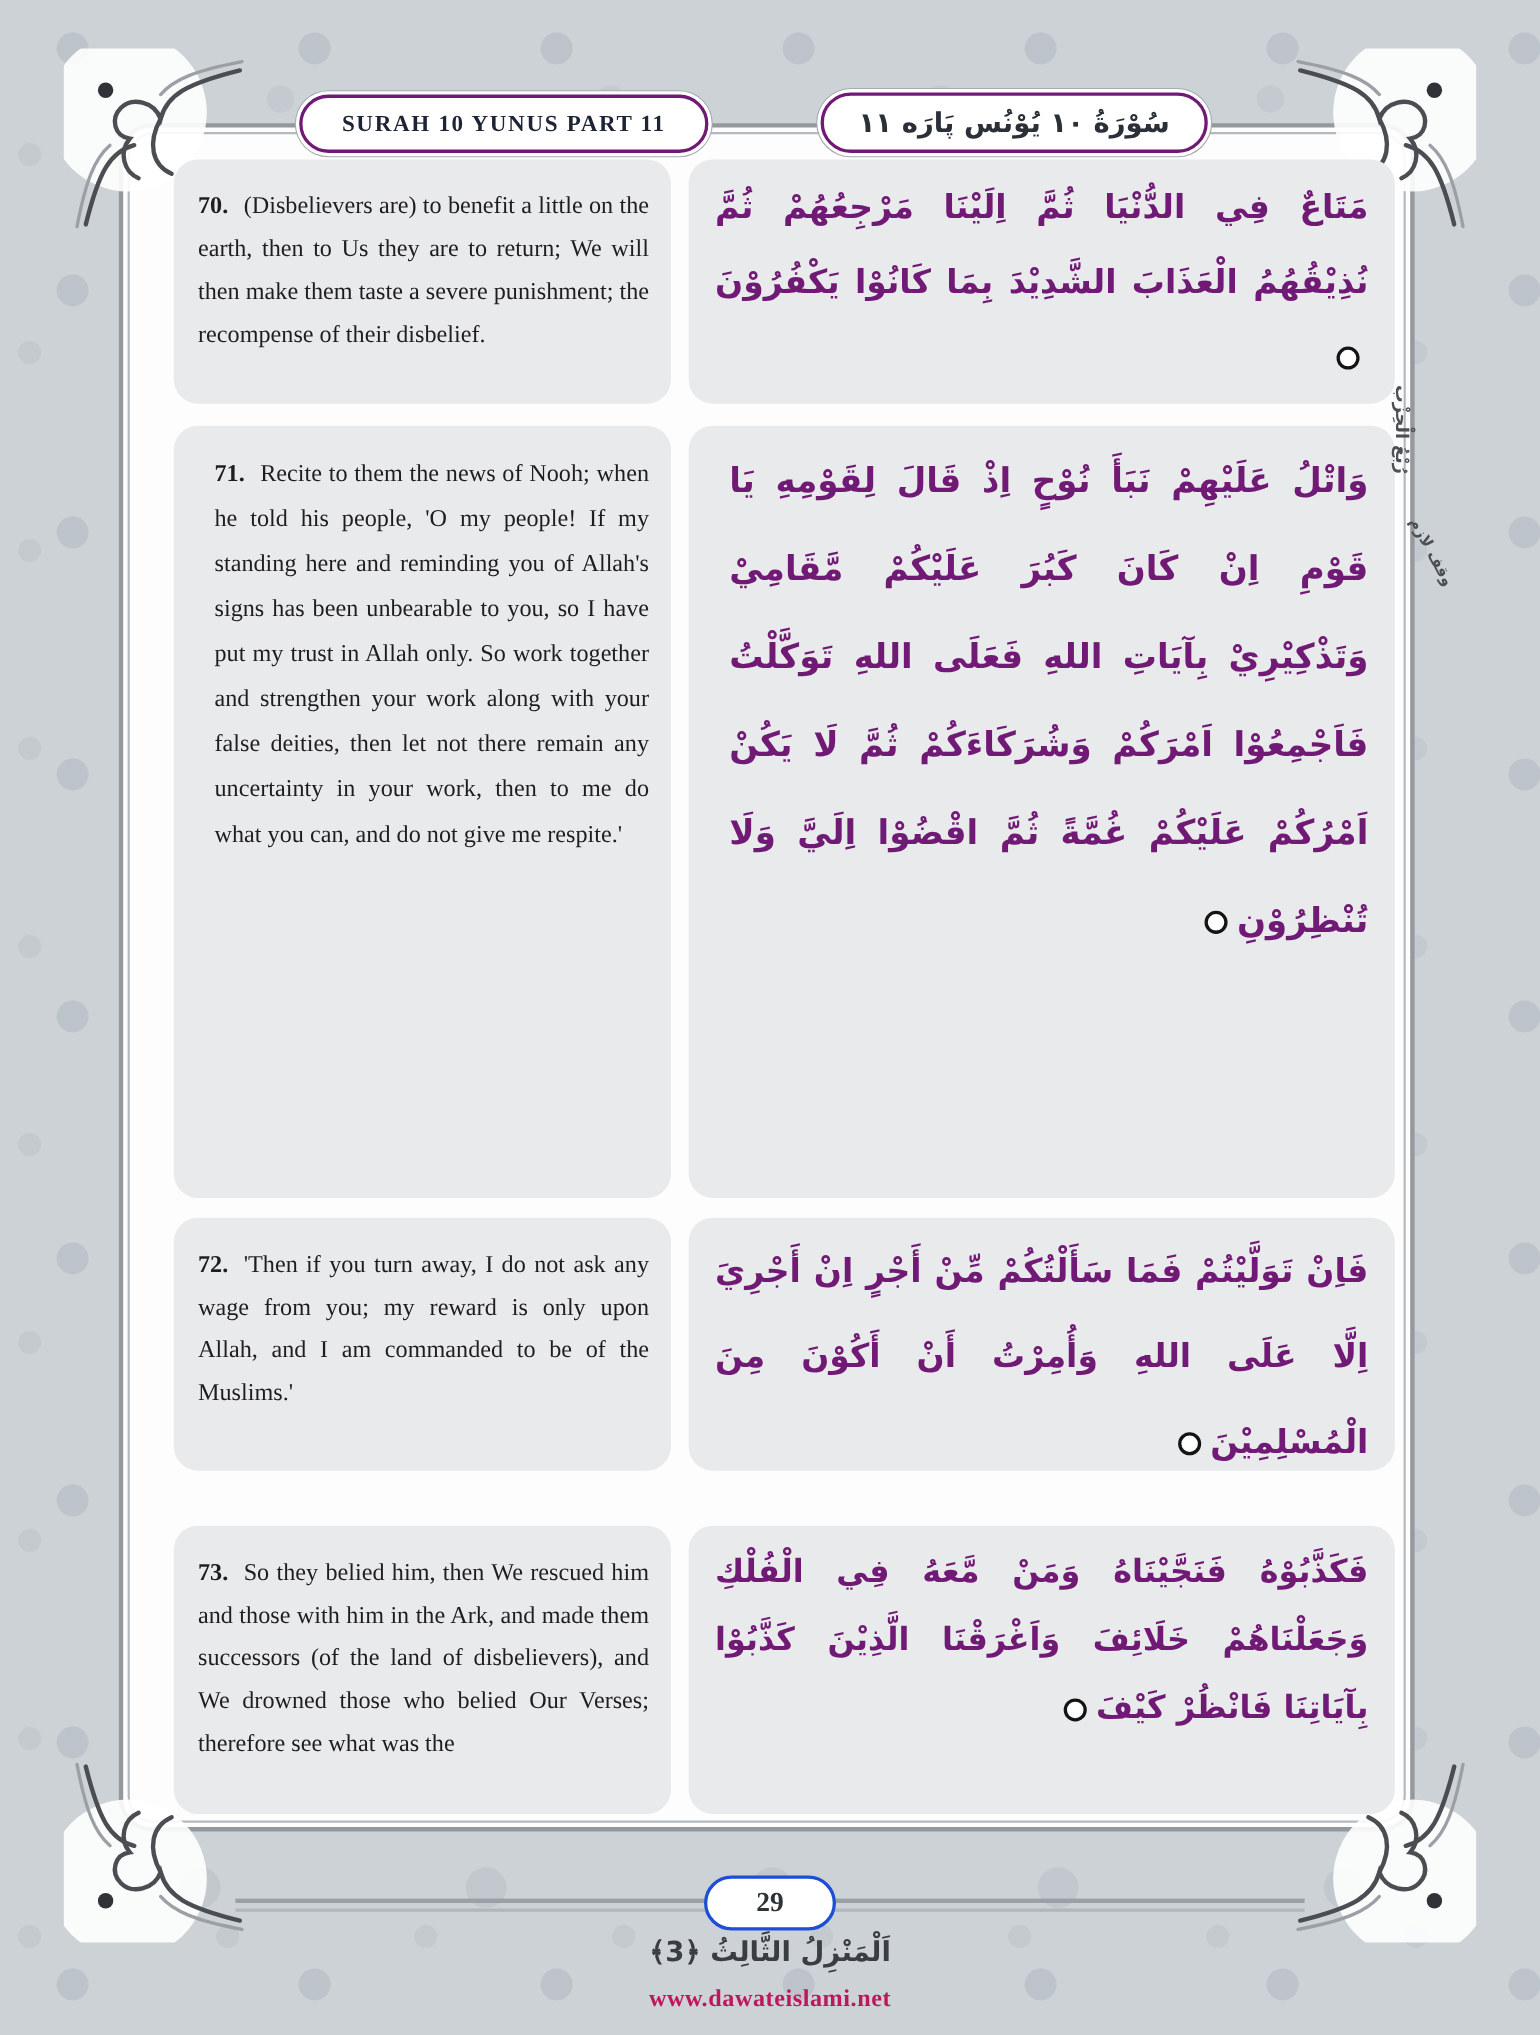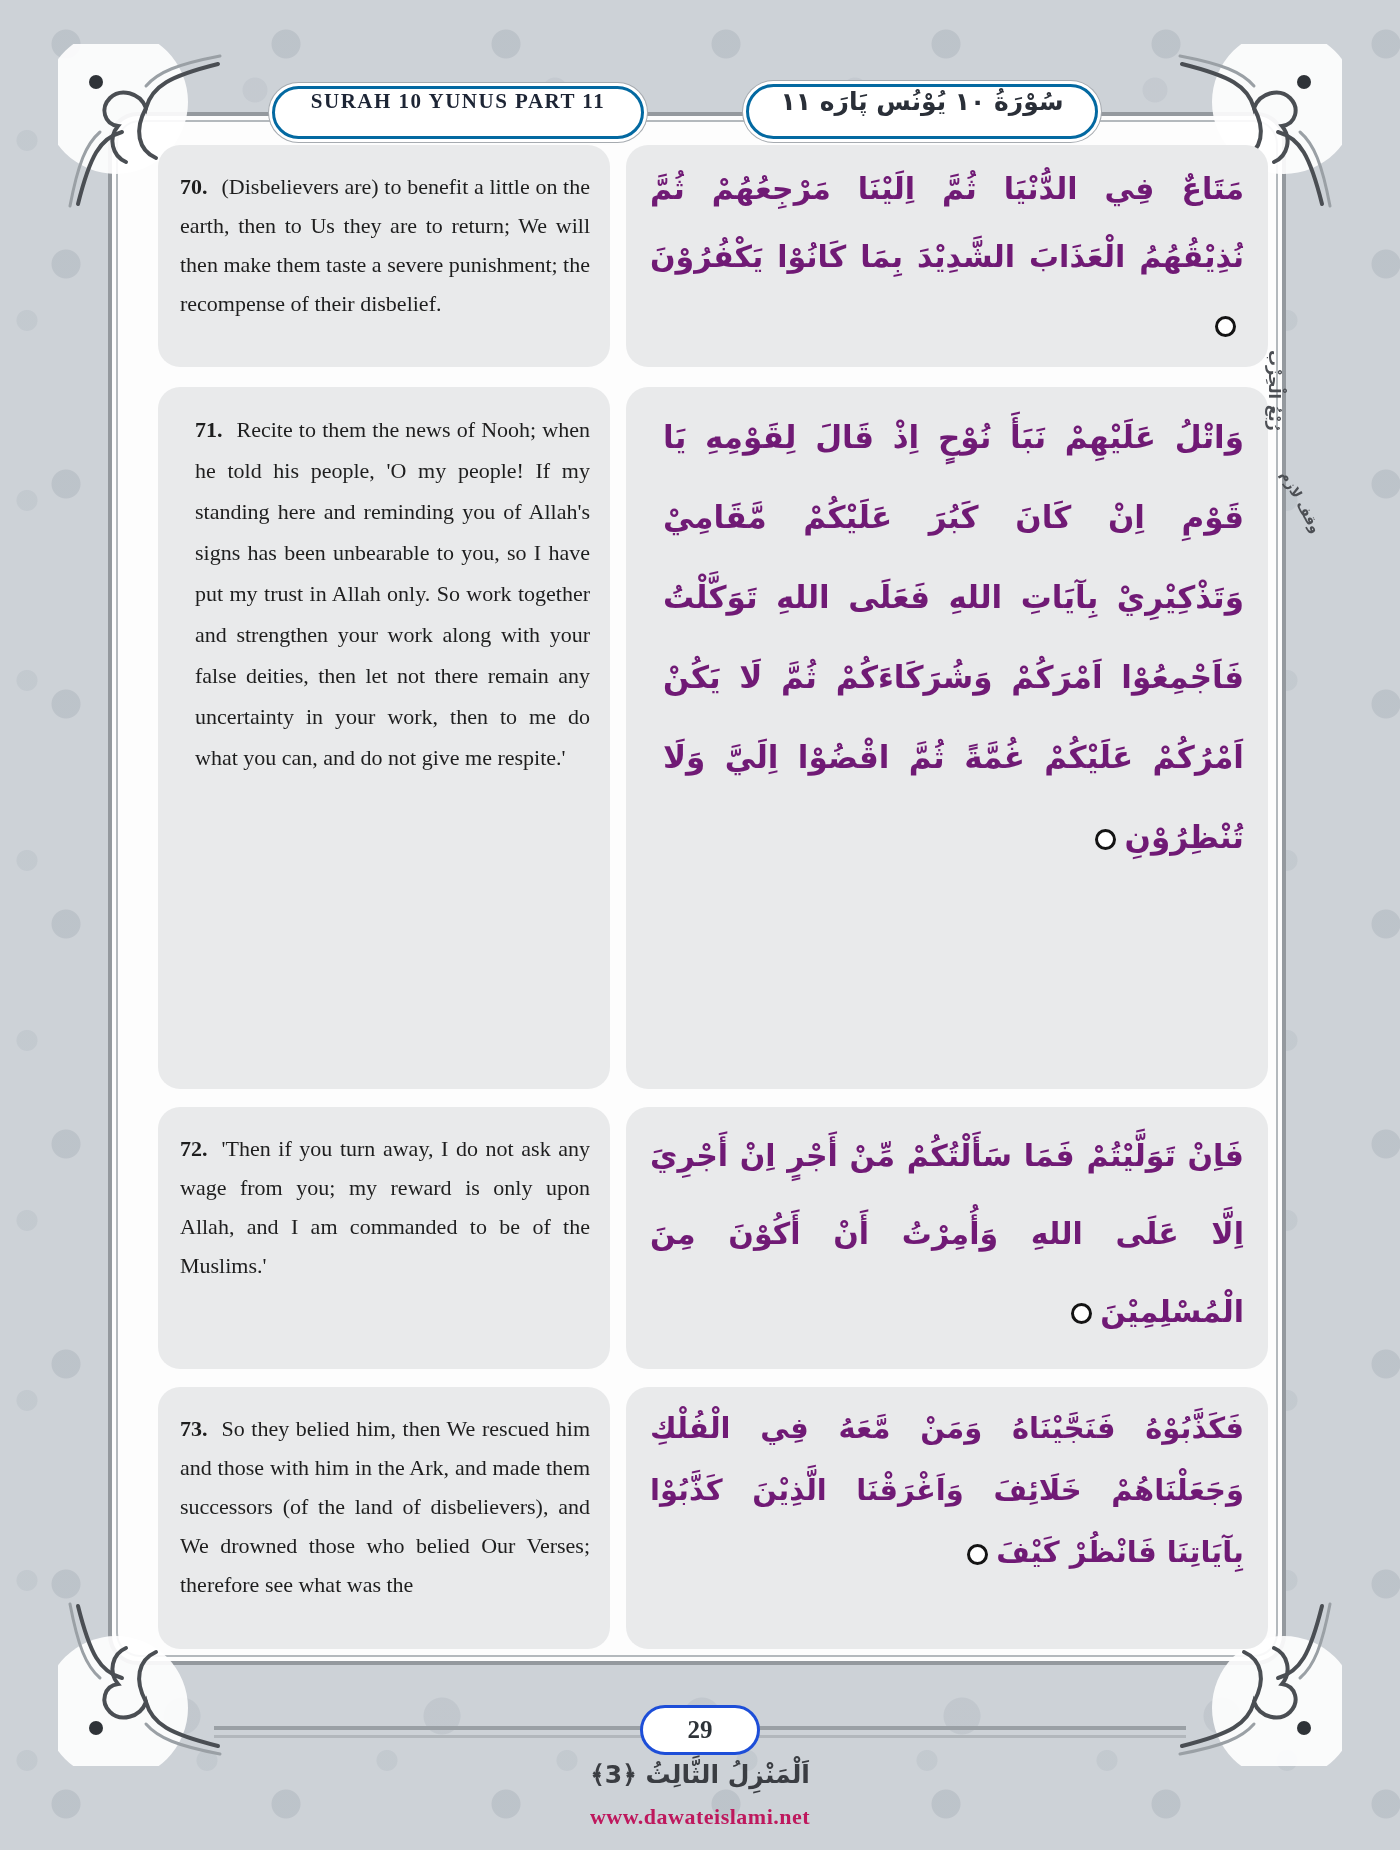--- a/index.html
+++ b/index.html
@@ -24,23 +24,23 @@
     position:absolute;inset:4px;border:2px solid #b4b9bd;border-radius:24px;
   }
   
   .flourish{position:absolute;width:170px;height:170px;}
   .fl-tl{left:58px;top:44px;}
   .fl-tr{left:1172px;top:44px;transform:scaleX(-1);}
   .fl-bl{left:58px;top:1596px;transform:scaleY(-1);}
   .fl-br{left:1172px;top:1596px;transform:scale(-1,-1);}
   
   .pill{
-    position:absolute;background:#fff;border:3px solid #0369a1;border-radius:28px;
+    position:absolute;background:#fff;border:3px solid #701a75;border-radius:28px;
     box-shadow:0 0 0 3px #fff,0 0 0 4px #a6abb0;
-    display:flex;align-items:flex-start;justify-content:center;box-sizing:border-box;
+    display:flex;align-items:center;justify-content:center;box-sizing:border-box;
   }
   .pill-title-en{left:272px;top:86px;width:372px;height:53px;
     font-weight:bold;font-size:21px;letter-spacing:1.5px;color:#1d2535;}
   .pill-title-ar{left:746px;top:84px;width:352px;height:55px;
     font-family:"DejaVu Sans",sans-serif;font-weight:bold;font-size:25px;color:#2a2f38;direction:rtl;}
   
   .block{
     position:absolute;background:#e9eaeb;border-radius:22px;box-sizing:border-box;overflow:hidden;
   }
   .eng{left:158px;width:452px;padding:22px 20px 0 22px;
@@ -48,21 +48,21 @@
   .eng b{margin-right:14px;}
   .arb{left:626px;width:642px;padding:10px 24px 0 24px;
     direction:rtl;text-align:justify;font-family:"DejaVu Sans",sans-serif;
     font-weight:bold;color:#701a75;}
   .arb .ar-text::after{
     content:"";display:inline-block;width:15px;height:15px;margin:0 8px;
     border:3px solid #141414;border-radius:50%;vertical-align:middle;background:#fff;
   }
   .row1 .eng,.row1 .arb{top:145px;height:222px;}
   .row2 .eng,.row2 .arb{top:387px;height:702px;padding-left:37px;}
-  .row3 .eng,.row3 .arb{top:1107px;height:262px;}
+  .row3 .eng,.row3 .arb{top:1107px;height:230px;}
   .row4 .eng,.row4 .arb{top:1387px;height:262px;}
   .row1 .arb{font-size:30px;line-height:68px;}
   .row2 .arb{font-size:31px;line-height:80px;}
   .row3 .arb{font-size:30px;line-height:78px;}
   .row4 .arb{font-size:29px;line-height:62px;}
   .row2 .eng{line-height:41px;}
   
   .margin-note{position:absolute;font-family:"DejaVu Sans",sans-serif;
     color:#4c4f54;font-weight:bold;white-space:nowrap;}
   .note1{left:1284px;top:350px;font-size:16px;transform:rotate(90deg);transform-origin:left top;}

